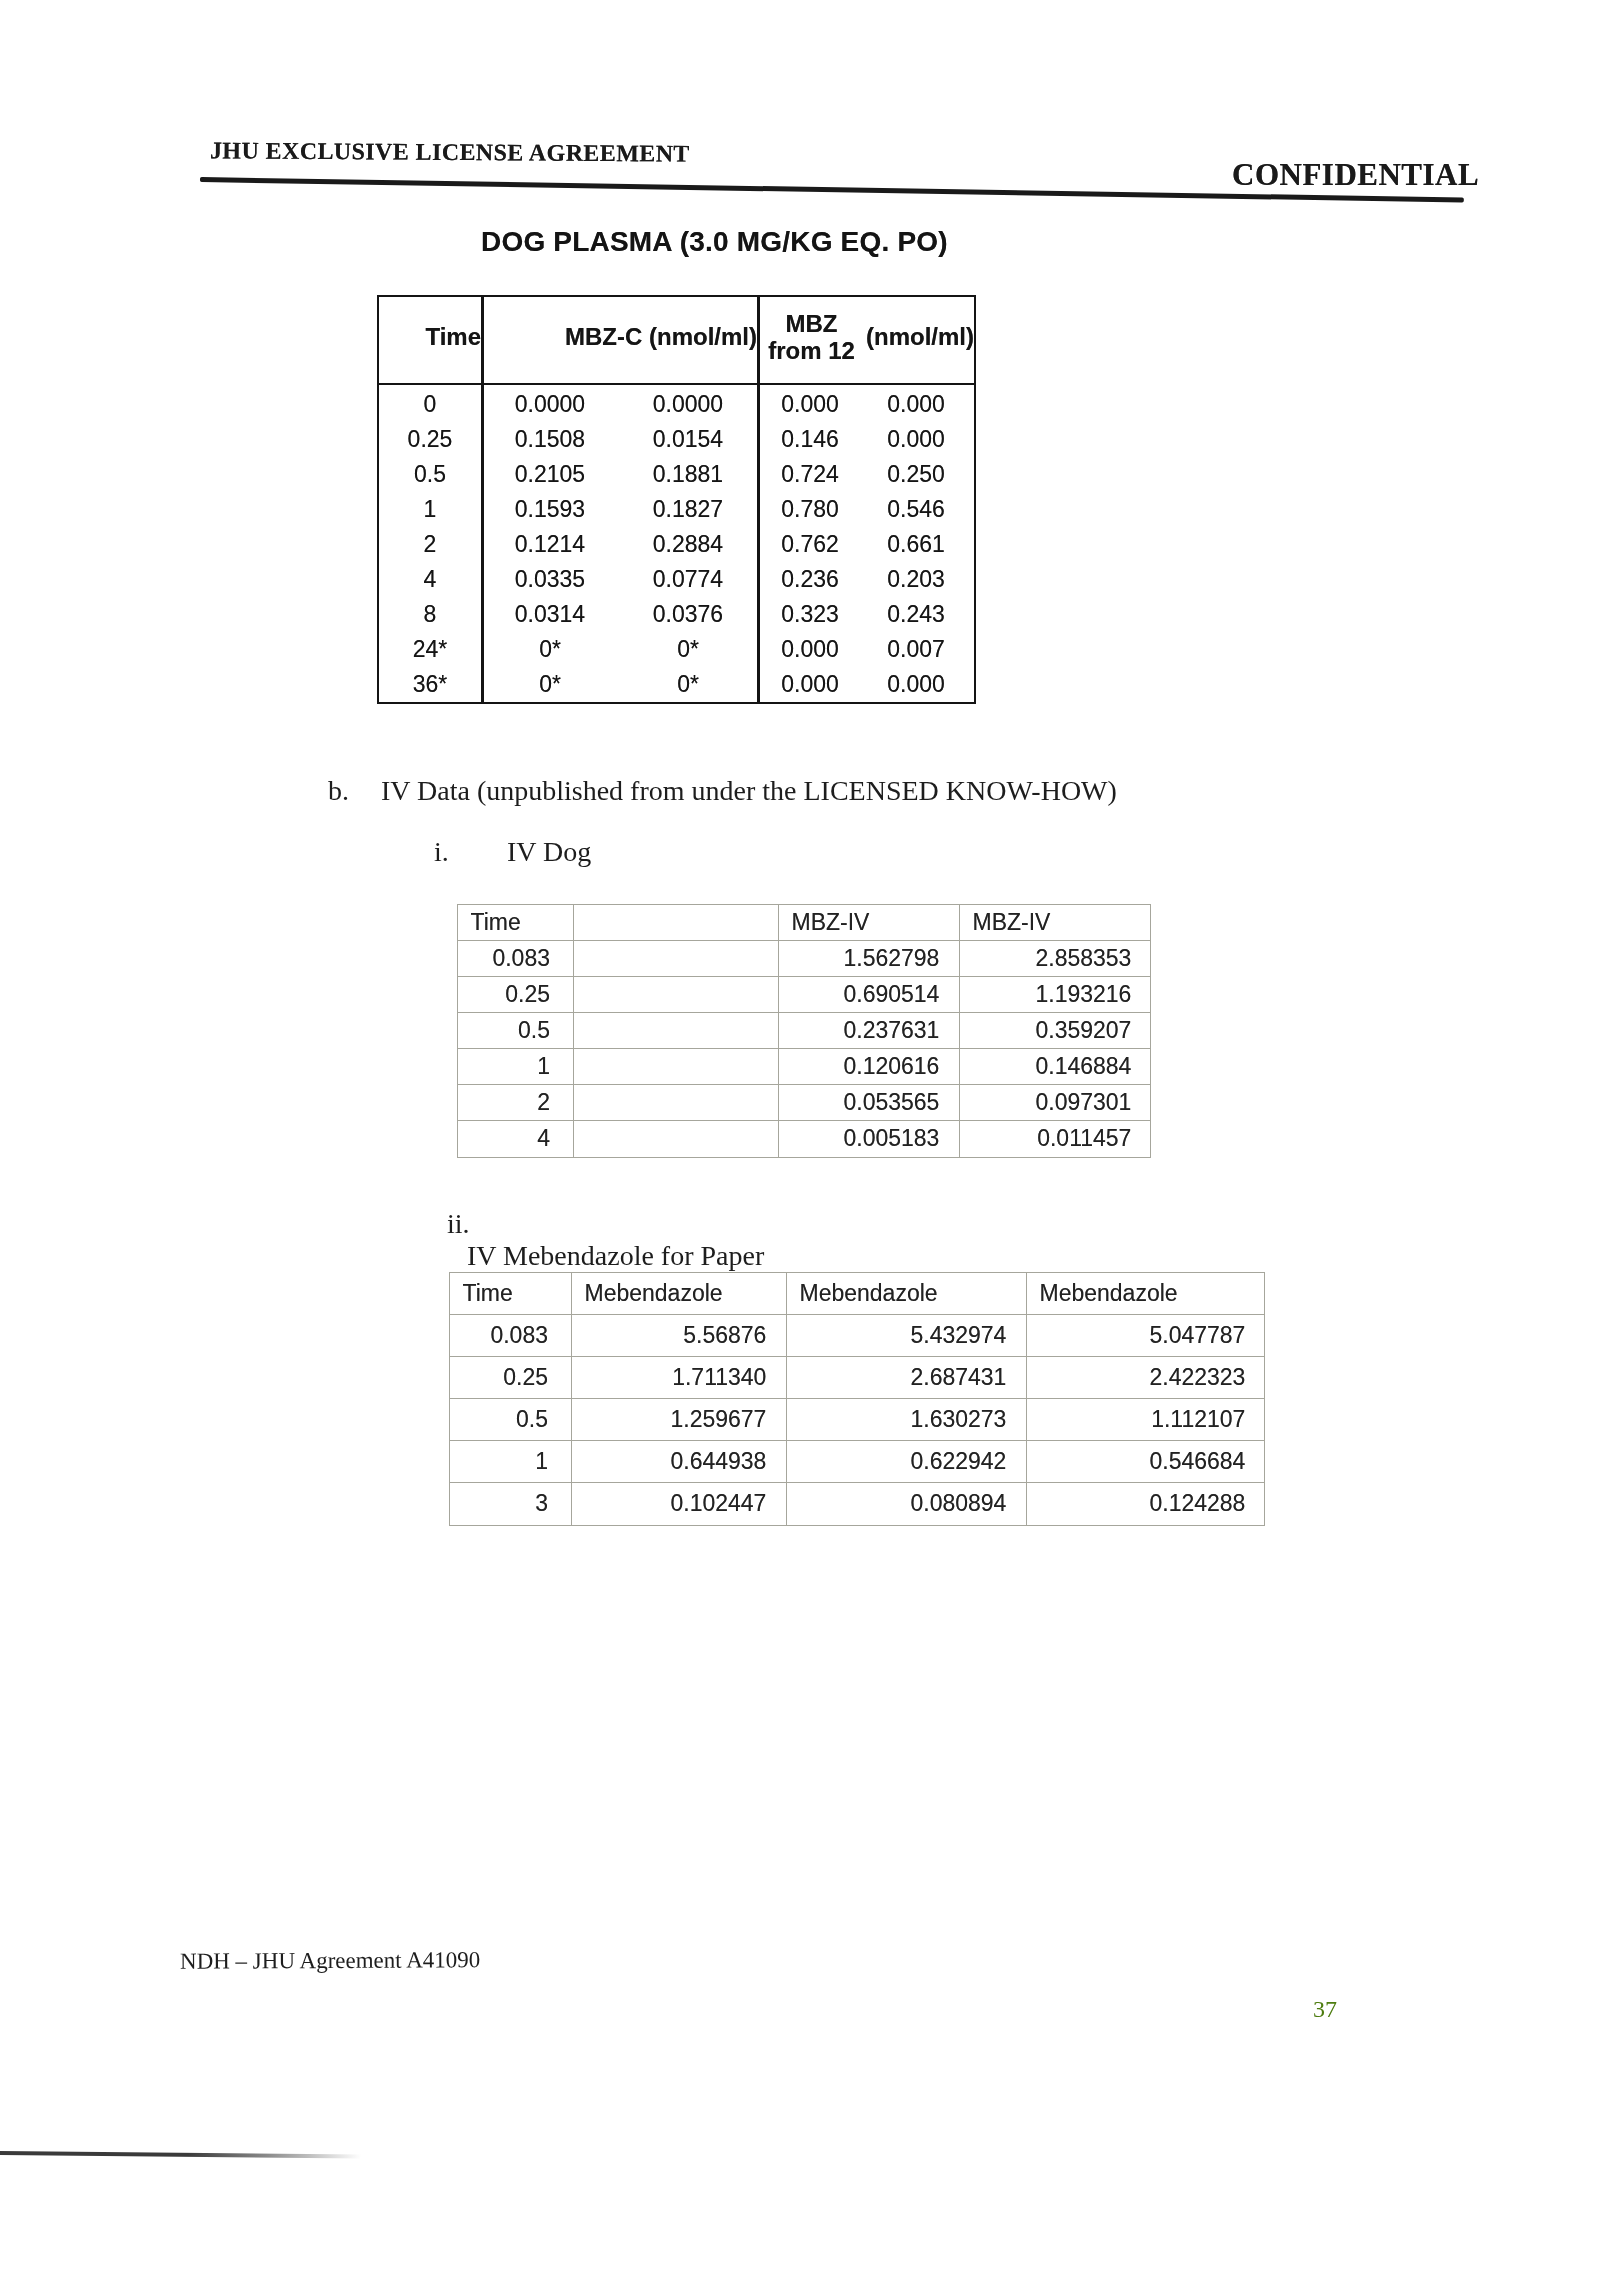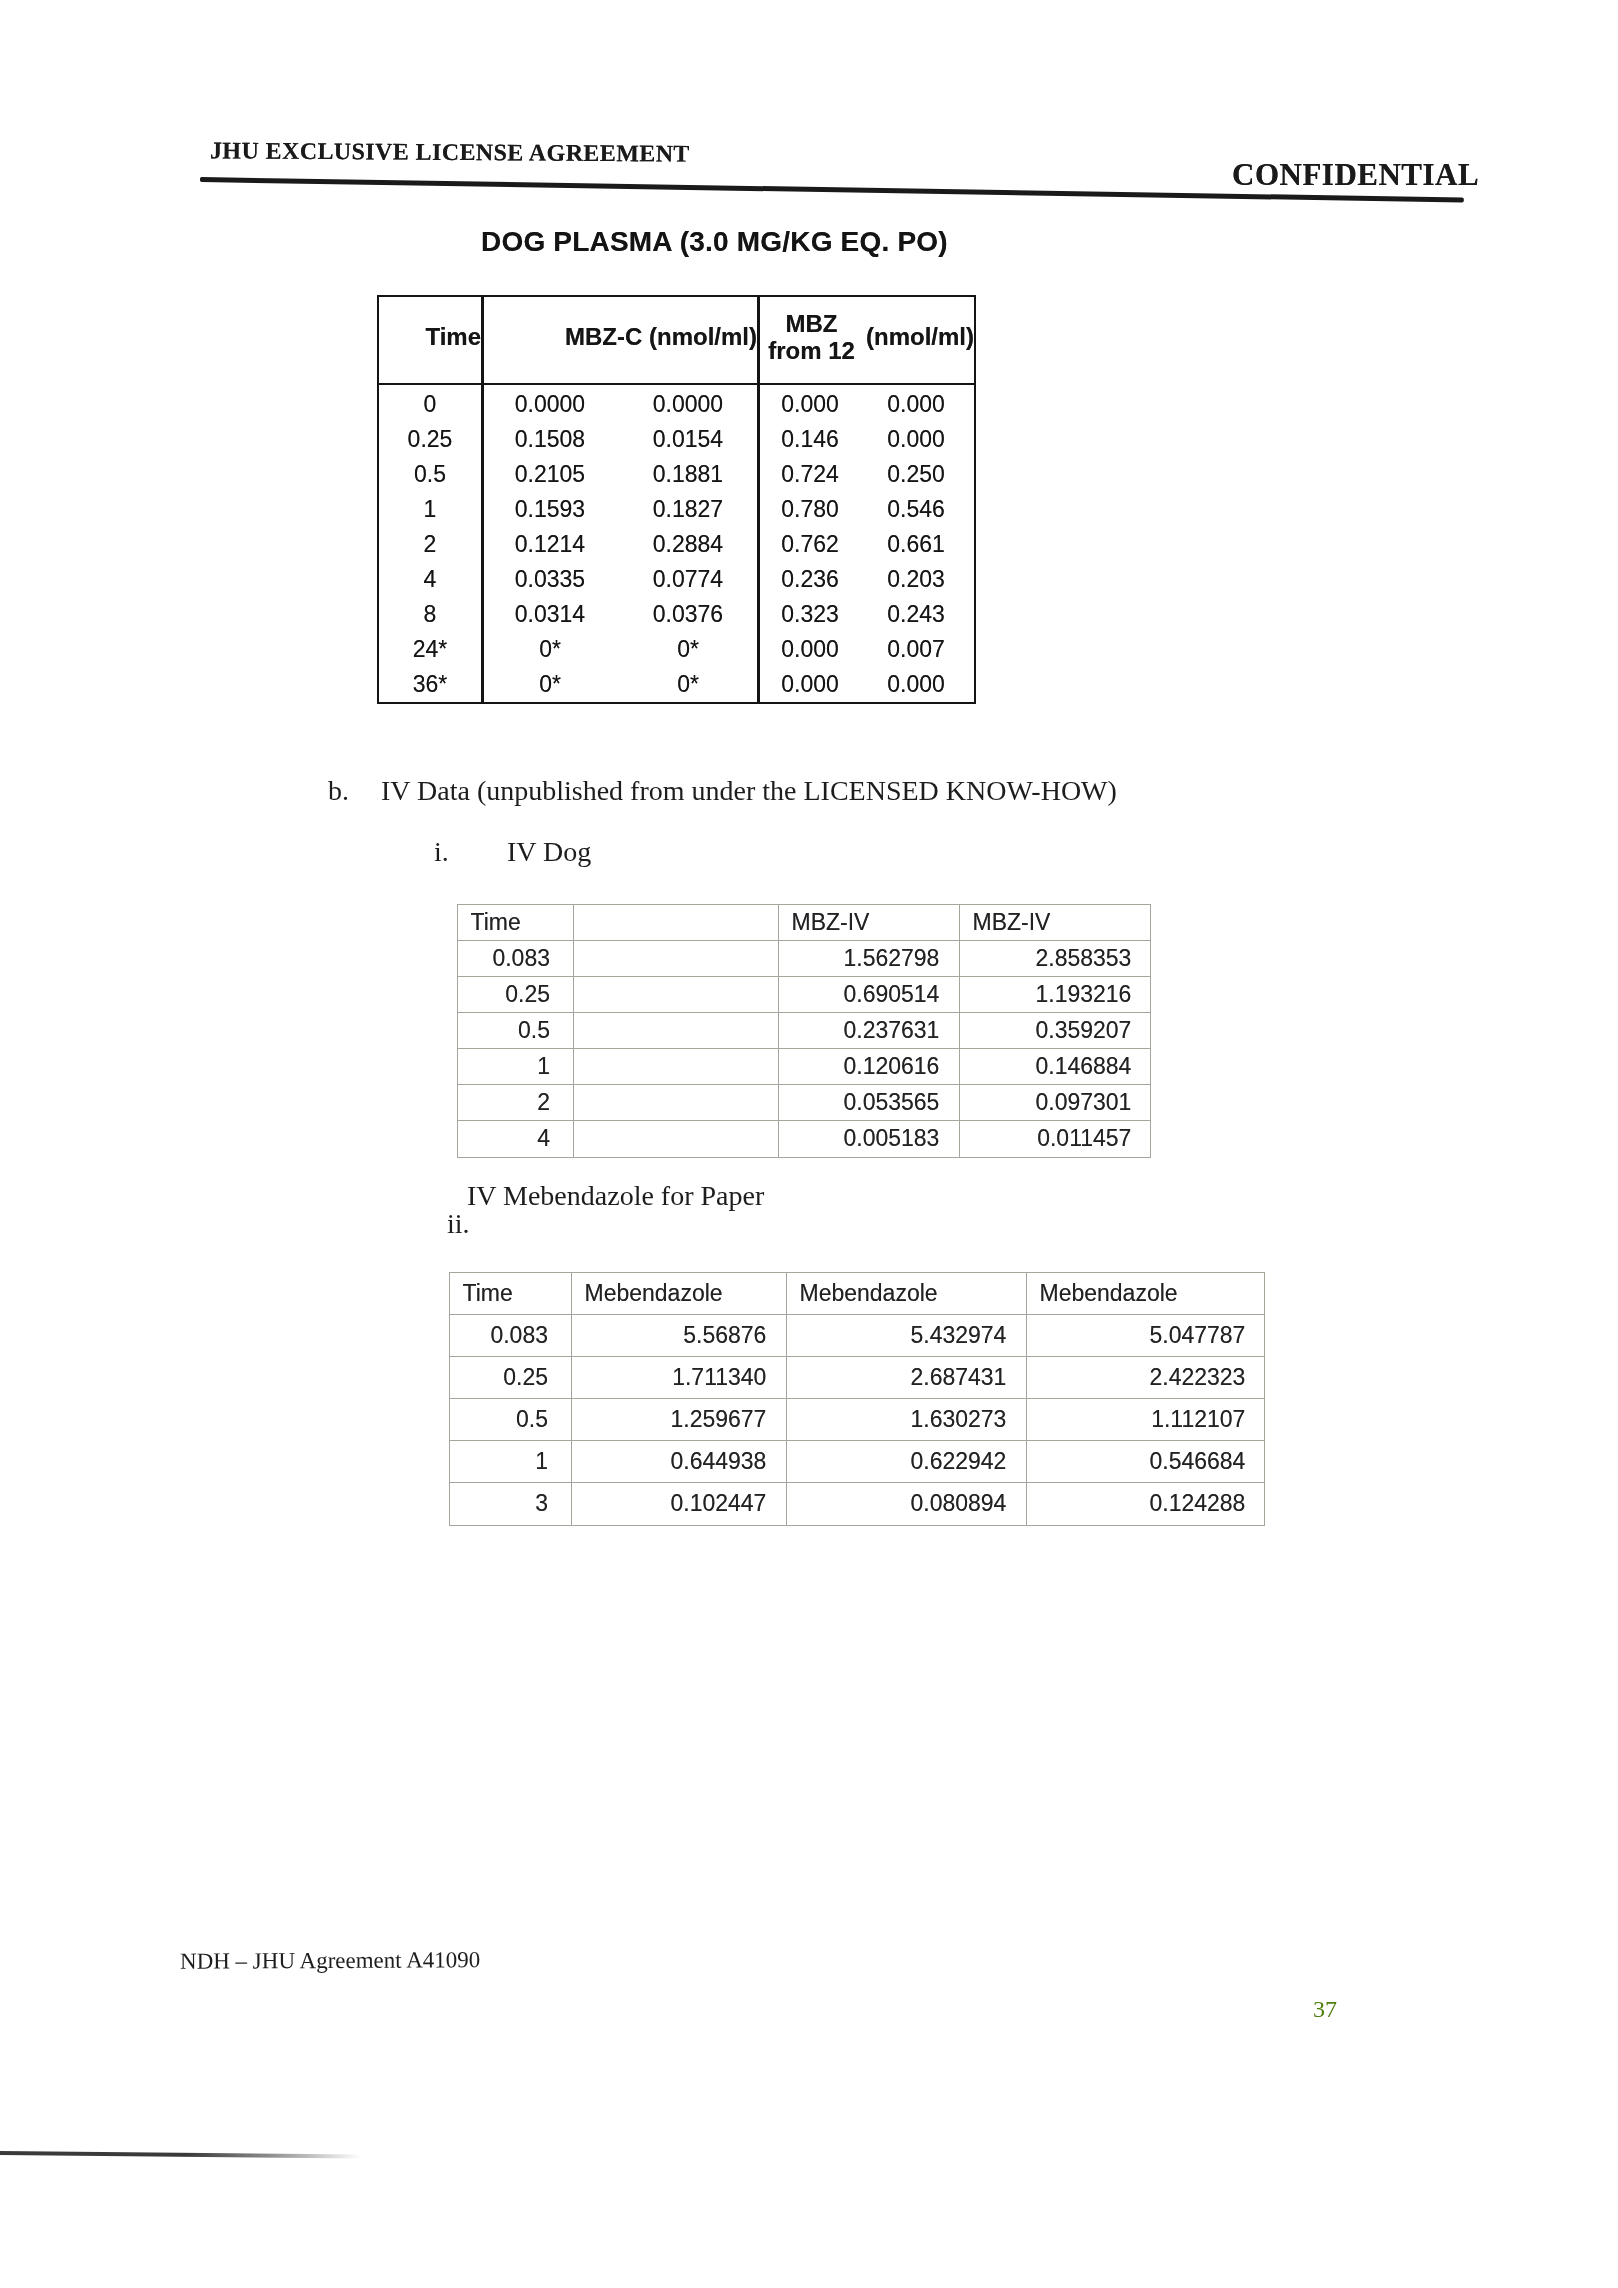--- a/index.html
+++ b/index.html
@@ -184,21 +184,21 @@
     <div class="td"></div>
     <div class="td">0.053565</div>
     <div class="td">0.097301</div>
     <div class="td time">4</div>
     <div class="td"></div>
     <div class="td">0.005183</div>
     <div class="td">0.011457</div>
   </div>
 
 <span class="abs serif-line" style="left:411px;top:1208px;margin-left:36px;">ii.</span>
-<span class="abs serif-line" style="left:467px;top:1180px;">IV Mebendazole for Paper</span>
+<span class="abs serif-line" style="left:467px;top:1240px;">IV Mebendazole for Paper</span>
 
 <div class="abs gridtbl t3">
     <div class="th">Time</div>
     <div class="th">Mebendazole</div>
     <div class="th">Mebendazole</div>
     <div class="th">Mebendazole</div>
     <div class="td time">0.083</div>
     <div class="td">5.56876</div>
     <div class="td">5.432974</div>
     <div class="td">5.047787</div>

